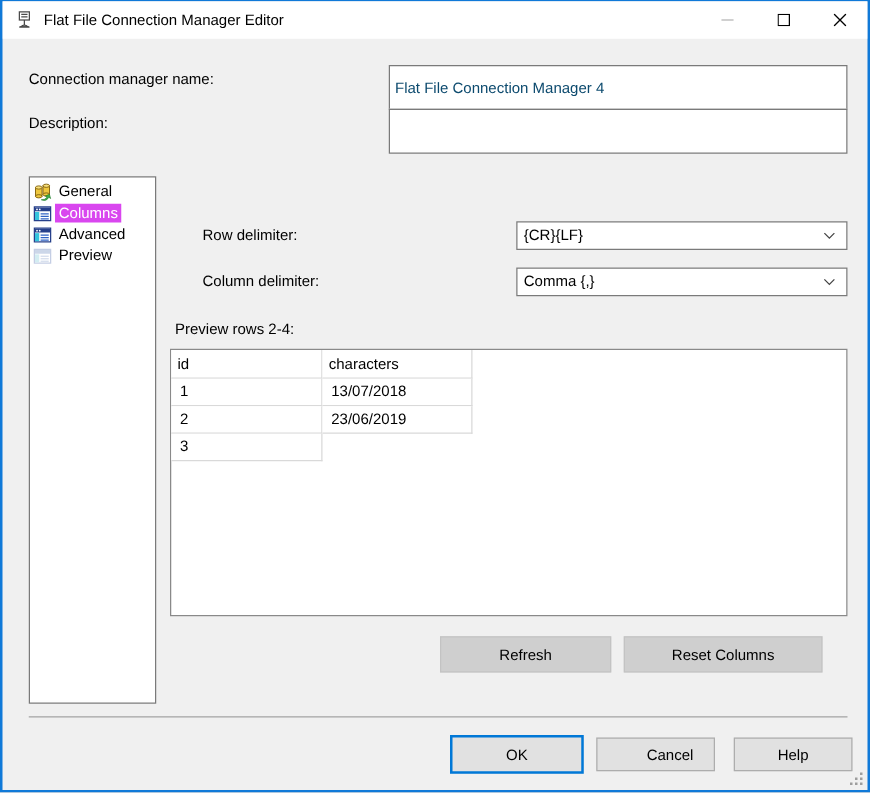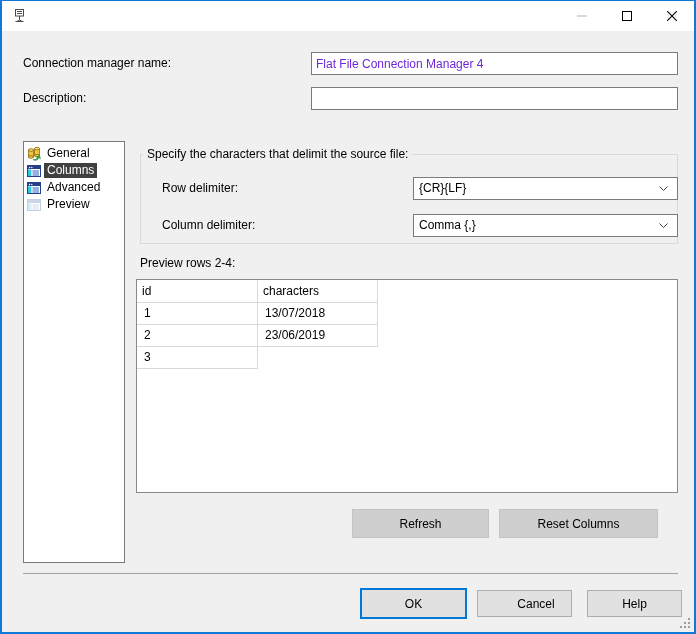--- a/index.html
+++ b/index.html
@@ -11,37 +11,37 @@
   
   .titlebar{position:absolute;left:0;top:0;right:0;height:30px;background:#fff;display:flex;align-items:center;}
   .app-icon{margin-left:9px;width:16px;height:16px;flex:0 0 16px;}
   .title-text{margin-left:8px;white-space:nowrap;}
   .caption{position:absolute;right:0;top:0;height:30px;display:flex;}
   .cap-btn{width:45px;height:30px;display:flex;align-items:center;justify-content:center;cursor:default;}
   
   .abs{position:absolute;box-sizing:border-box;}
   .lbl{line-height:23px;white-space:nowrap;}
   input.txt{
-    position:absolute;box-sizing:border-box;height:23px;border:1px solid #7a7a7a;background:#fff;
-    font-family:"Liberation Sans",sans-serif;font-size:12px;color:#6d28d9;padding:0 4px;margin:0;
+    position:absolute;box-sizing:border-box;height:36px;border:1px solid #7a7a7a;background:#fff;
+    font-family:"Liberation Sans",sans-serif;font-size:12px;color:#0c4a6e;padding:0 4px;margin:0;
   }
   .combo{
     position:absolute;box-sizing:border-box;width:265px;height:23px;background:#fff;
     border:1px solid #7a7a7a;line-height:21px;padding-left:5px;white-space:nowrap;
   }
   .combo svg{position:absolute;right:9px;top:8px;}
   
   .navlist{
     position:absolute;left:21px;top:140px;width:102px;height:422px;background:#fff;
     border:1px solid #7a7a7a;box-sizing:border-box;padding-top:3px;
   }
   .nav-item{display:flex;align-items:center;height:17px;padding-left:2px;}
   .nav-item .nav-ic{width:16px;height:16px;flex:0 0 16px;}
   .nav-label{padding:0 3px;margin-left:2px;line-height:15px;}
-  .nav-item.selected .nav-label{background:#404040;color:#fff;}
+  .nav-item.selected .nav-label{background:#d946ef;color:#fff;}
   
   .groupbox{
     position:absolute;left:138px;top:153px;width:538px;height:90px;
     border:1px solid #d9d9d9;box-sizing:border-box;
   }
   .group-legend{
     position:absolute;top:-9px;left:2px;background:#f0f0f0;padding:0 4px;line-height:16px;white-space:nowrap;
   }
   
   .grid{
@@ -72,20 +72,21 @@
 
   <div class="titlebar">
     <svg class="app-icon" viewBox="0 0 16 16">
       <rect x="4.5" y="1.5" width="8" height="6.5" fill="#fff" stroke="#4a4a4a"></rect>
       <line x1="6" y1="3.5" x2="11" y2="3.5" stroke="#4a4a4a"></line>
       <line x1="6" y1="5.5" x2="11" y2="5.5" stroke="#4a4a4a"></line>
       <line x1="8.5" y1="8" x2="8.5" y2="12" stroke="#4a4a4a"></line>
       <path d="M5.5,13.5 Q8.5,10.8 11.5,13.5 Z" fill="none" stroke="#4a4a4a"></path>
       <line x1="4.5" y1="13.5" x2="12.5" y2="13.5" stroke="#4a4a4a"></line>
     </svg>
+    <span class="title-text">Flat File Connection Manager Editor</span>
     <div class="caption">
       <div class="cap-btn">
         <svg width="10" height="2" viewBox="0 0 10 2">
             <rect width="10" height="1" y="0.5" fill="#b5b5b5"></rect>
           </svg>
       </div>
       <div class="cap-btn">
         <svg width="10" height="10" viewBox="0 0 10 10">
             <rect x="0.5" y="0.5" width="9" height="9" fill="none" stroke="#000"></rect>
           </svg>
@@ -154,23 +155,20 @@
         <rect x="2" y="3" width="12" height="3" fill="#8ea6cf"></rect>
         <rect x="2" y="6.5" width="3.4" height="6.5" fill="#9fd8e4"></rect>
         <line x1="6.5" y1="8" x2="13" y2="8" stroke="#9db3d6"></line>
         <line x1="6.5" y1="10" x2="13" y2="10" stroke="#9db3d6"></line>
         <line x1="6.5" y1="12" x2="13" y2="12" stroke="#9db3d6"></line>
       </svg>
       <span class="nav-label">Preview</span>
     </div>
   </div>
 
-  <div class="groupbox">
-    <span class="group-legend">Specify the characters that delimit the source file:</span>
-  </div>
   <div class="abs lbl" style="left:160px;top:176px;">Row delimiter:</div>
   <div class="combo" style="left:411px;top:176px;">
     <span>{CR}{LF}</span>
     <svg width="9" height="6" viewBox="0 0 9 6">
         <polyline points="0.5,0.5 4.5,4.5 8.5,0.5" fill="none" stroke="#444"></polyline>
       </svg>
   </div>
   <div class="abs lbl" style="left:160px;top:213px;">Column delimiter:</div>
   <div class="combo" style="left:411px;top:213px;">
     <span>Comma {,}</span>

